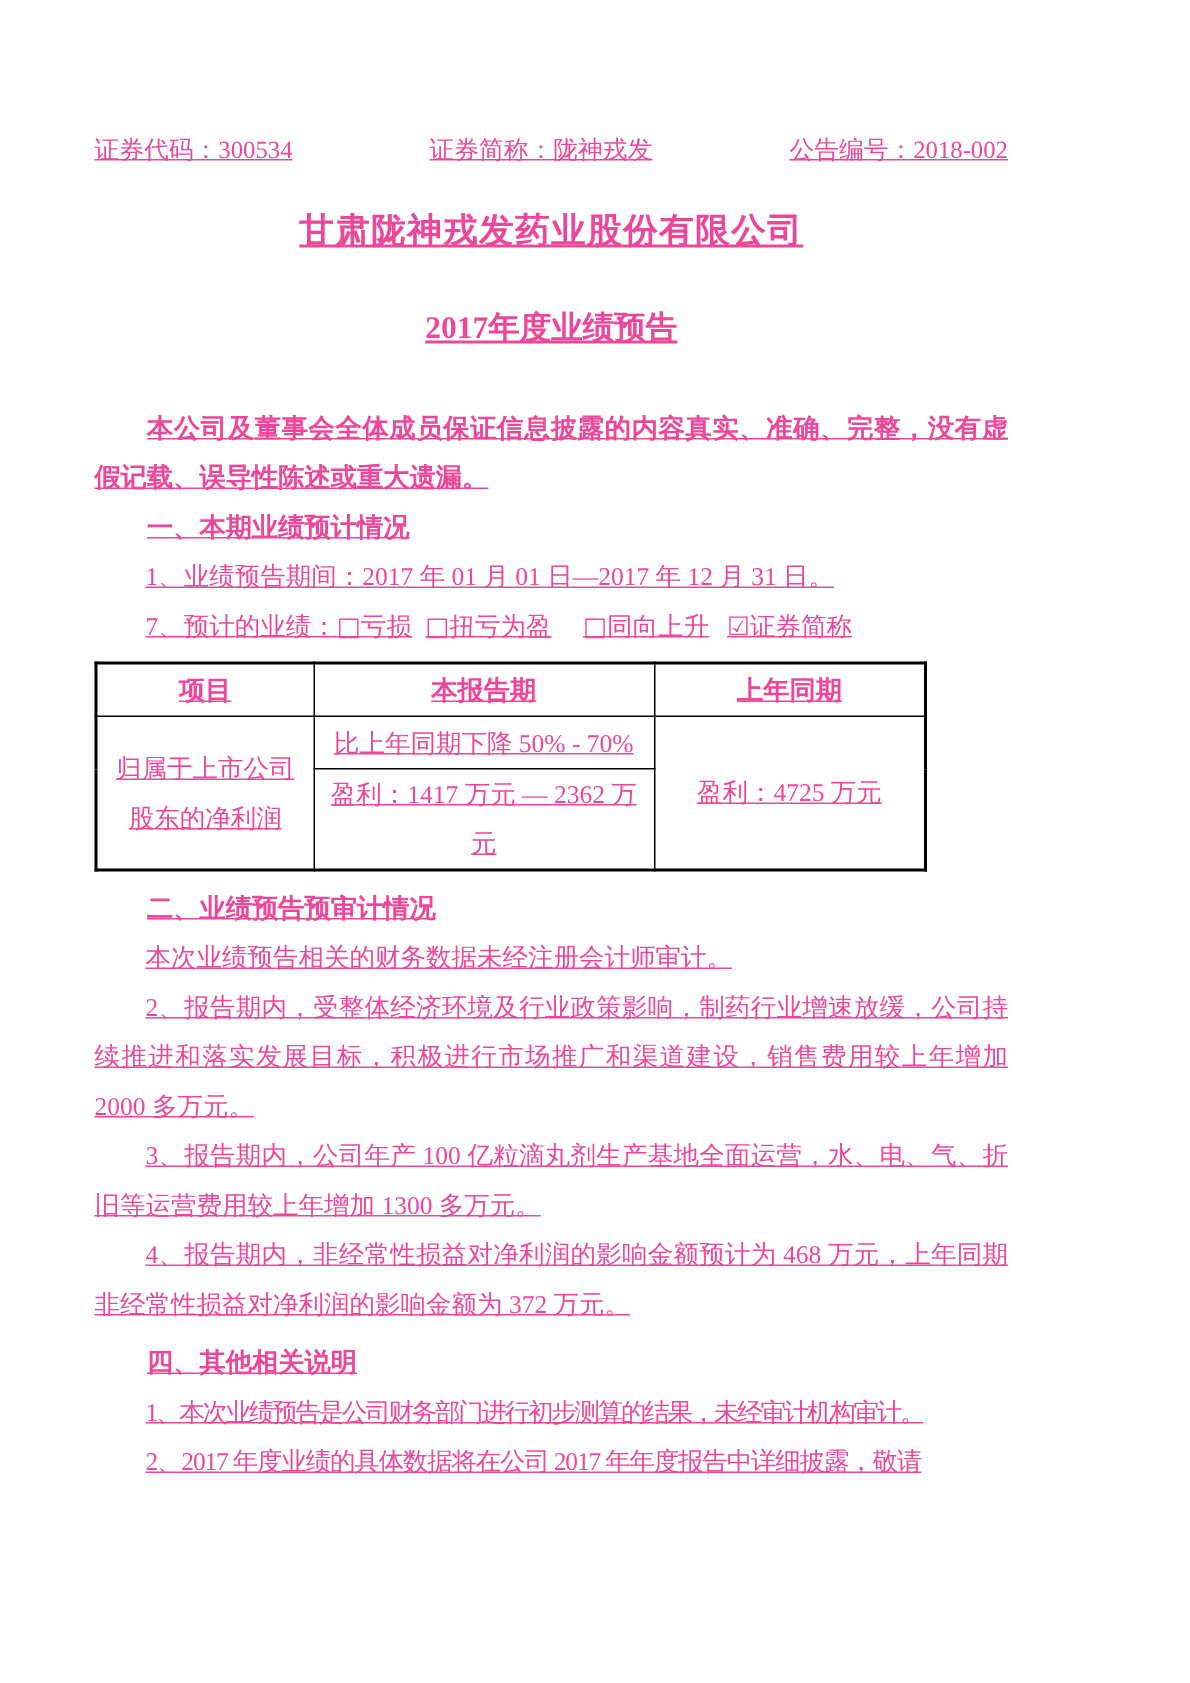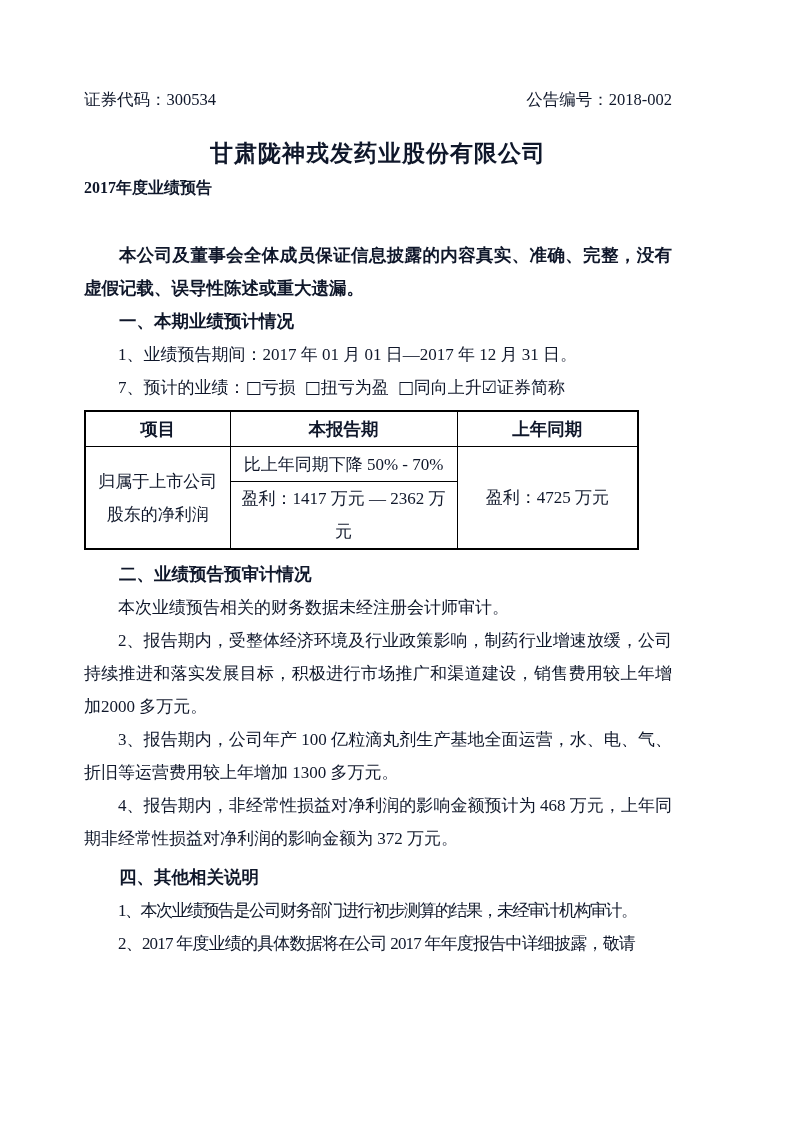--- a/index.html
+++ b/index.html
@@ -3,48 +3,49 @@
 <meta charset="utf-8">
 <style>
   html, body { margin: 0; padding: 0; background: #ffffff; }
   .page {
     position: relative;
     width: 793px;
     height: 1122px;
     margin: 0 auto;
     background: #ffffff;
     box-sizing: border-box;
-    padding: 88px 121px 0 84px;
+    padding: 88px 121px 0 63px;
     font-family: "Liberation Serif", "DejaVu Serif", serif;
-    color: #0f172a;
+    color: #ec4899;
     font-size: 17px;
     overflow: hidden;
+    text-decoration: underline;
   }
   .doc-header {
     display: flex;
     justify-content: space-between;
     align-items: baseline;
     font-size: 16.5px;
     line-height: 24px;
     white-space: nowrap;
   }
   .title1 {
     text-align: center;
     font-weight: bold;
     font-size: 23px;
     line-height: 34px;
     margin-top: 25px;
     letter-spacing: 1px;
   }
   .title2 {
-    text-align: left;
+    text-align: center;
     font-weight: bold;
-    font-size: 16px;
+    font-size: 21px;
     line-height: 34px;
-    margin-top: 0;
+    margin-top: 30px;
   }
   p.para {
     margin: 0;
     line-height: 33px;
     text-indent: 2em;
     text-align: justify;
   }
   p.notice {
     margin: 34px 0 0 0;
     font-weight: bold;
@@ -62,21 +63,21 @@
   }
   .mt-sec1 { }
   .mt-sec2 { margin-top: 8px; }
   .mt-sec3 { margin-top: 10px; }
   .mt-sec4 { margin-top: 6px; }
   .mt-small { margin-top: 2px; }
   .squeeze { letter-spacing: -1.5px; }
   .squeeze-light { letter-spacing: -0.8px; }
   .opt { margin-right: 9px; }
   .opt:last-child { margin-right: 0; }
-  .opt-last { margin-right: 0; }
+  .opt-last { margin-right: 0; margin-left: 12px; }
   .cb { font-family: "DejaVu Sans", sans-serif; }
   table.tbl {
     border-collapse: collapse;
     table-layout: fixed;
     width: 553px;
     margin-top: 6px;
     border: 2px solid #000000;
     text-align: center;
     font-size: 17px;
   }
@@ -97,20 +98,21 @@
   .c2 { width: 227px; }
   .c3 { width: 181px; }
 </style>
 </head>
 <body>
 
 <div class="page">
 
   <div class="doc-header">
     <span>证券代码：300534</span>
+    <span>证券简称：陇神戎发</span>
     <span>公告编号：2018-002</span>
   </div>
 
   <div class="title1">甘肃陇神戎发药业股份有限公司</div>
   <div class="title2">2017年度业绩预告</div>
 
   <p class="notice">本公司及董事会全体成员保证信息披露的内容真实、准确、完整，没有虚假记载、误导性陈述或重大遗漏。</p>
 
   <h3 class="sec mt-sec1">一、本期业绩预计情况</h3>
   <p class="para">1、业绩预告期间：2017 年 01 月 01 日—2017 年 12 月 31 日。</p>

